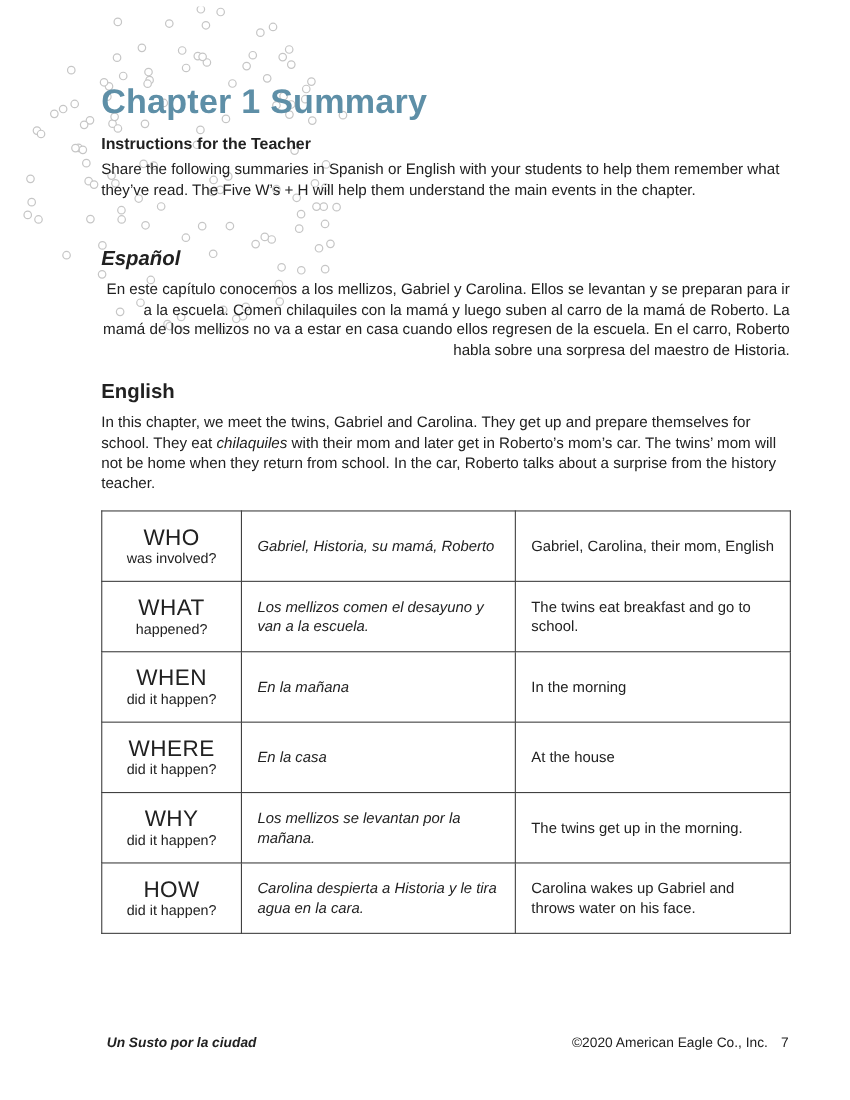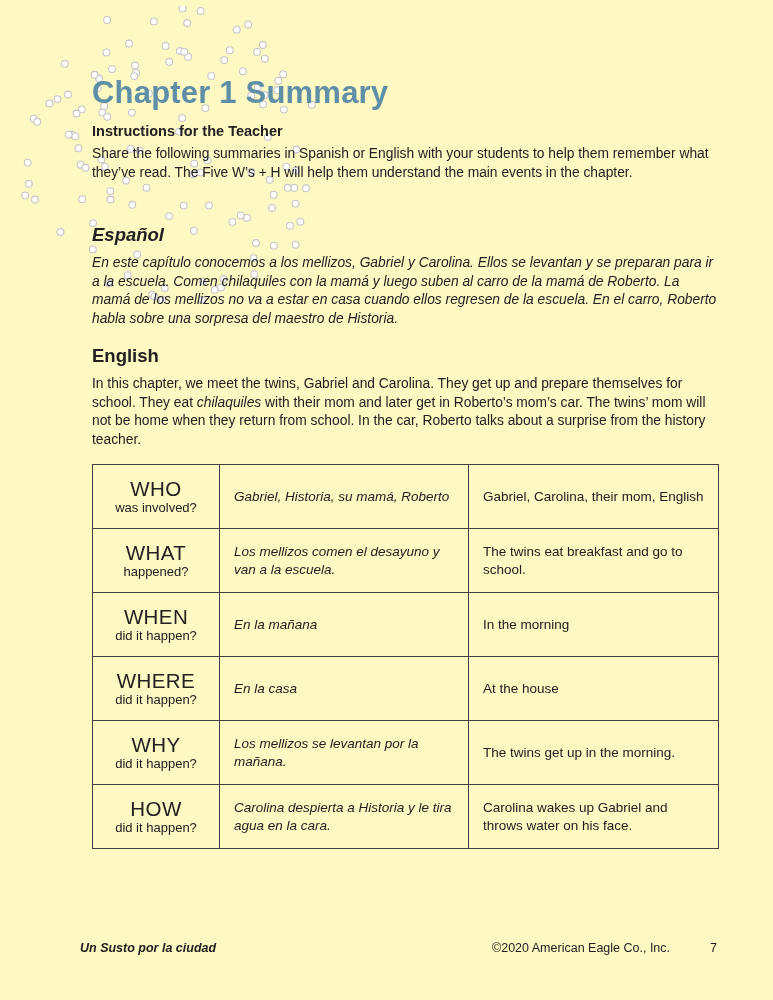--- a/index.html
+++ b/index.html
@@ -6,21 +6,21 @@
     --title-color:#5e8fa7;
     --dot-color:#c6c6c6;
     --text-color:#212121;
     --border-color:#414141;
   }
   *{box-sizing:border-box;}
   html,body{margin:0;padding:0;background:#e9e9e9;}
   .page{
     position:relative;
     width:773px;height:1000px;
-    background:#fef9c3;
+    background:#ffffff;
     margin:0 auto;
     overflow:hidden;
     font-family:"Liberation Sans","DejaVu Sans",sans-serif;
     color:var(--text-color);
   }
   .dots{
     position:absolute;left:12px;top:6px;width:330px;height:310px;z-index:0;
   }
   .dots circle{fill:#ffffff;stroke:var(--dot-color);stroke-width:1.1;}
   .content{
@@ -37,21 +37,21 @@
   }
   p.body-text{
     margin:0;font-size:13.8px;line-height:18.5px;
   }
   h2.lang-heading{
     font-size:18.5px;font-weight:bold;margin:0 0 8px 0;line-height:22px;
   }
   h2.es{font-style:italic;margin-top:42px;}
   h2.en{margin-top:17px;}
   .italic{font-style:italic;}
-  .spanish-para{font-style:italic;}
+  .spanish-para{text-align:right;}
   table.ws-table{
     margin-top:15px;
     border-collapse:collapse;
     table-layout:fixed;
     width:626px;
     border-radius:11px;
   }
   table.ws-table td{
     border:1px solid var(--border-color);
     height:64px;
@@ -59,26 +59,26 @@
   }
   td.kw-cell{text-align:center;padding:4px 6px;}
   .kw{display:block;font-size:20.5px;line-height:23px;letter-spacing:0.4px;}
   .q{display:block;font-size:13px;line-height:16px;}
   td.ans-es{font-style:italic;}
   td.ans-es,td.ans-en{
     font-size:13.5px;line-height:18px;
     padding:8px 12px 8px 14px;
   }
   .footer{
-    position:absolute;left:80px;right:56px;top:941px;z-index:1;
+    position:absolute;left:97px;right:56px;top:941px;z-index:1;
     display:flex;justify-content:space-between;align-items:baseline;
     font-size:12.5px;line-height:15px;
   }
   .footer .book{font-weight:bold;font-style:italic;}
-  .footer .right{display:flex;gap:40px;}
+  .footer .right{display:flex;gap:12px;}
 </style>
 </head>
 <body>
 
 <div class="page">
 
   <svg class="dots" viewBox="0 0 330 310" xmlns="http://www.w3.org/2000/svg" aria-hidden="true">
       <circle cx="190.0" cy="294.0" r="3.4"></circle>
       <circle cx="217.8" cy="44.2" r="3.4"></circle>
       <circle cx="114.1" cy="174.5" r="3.4"></circle>

